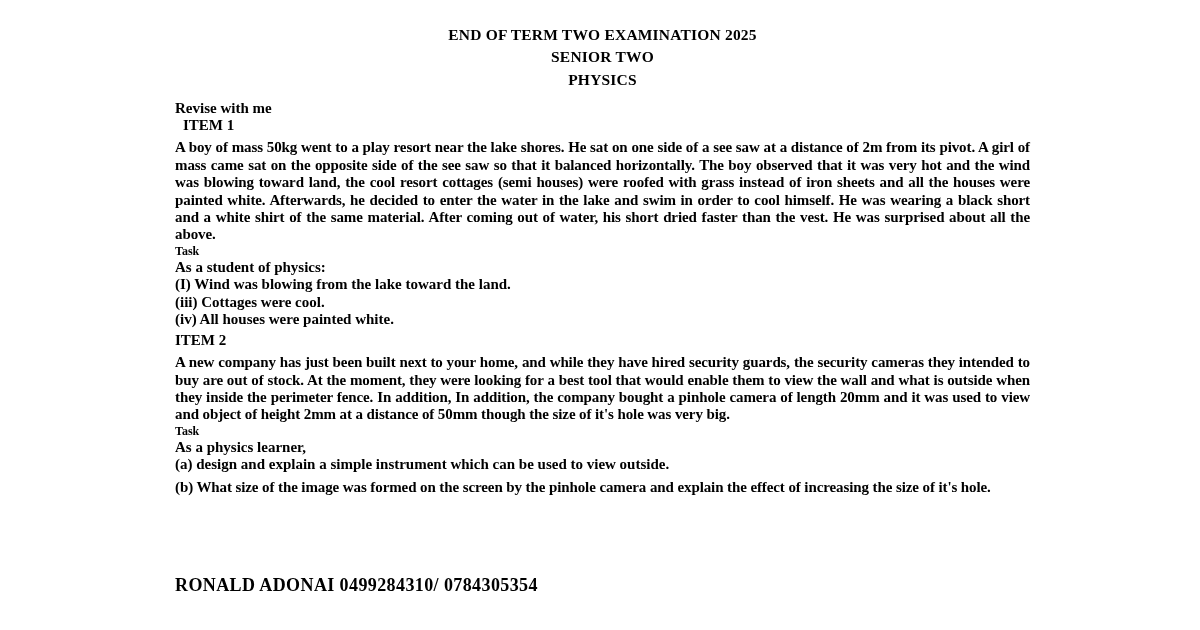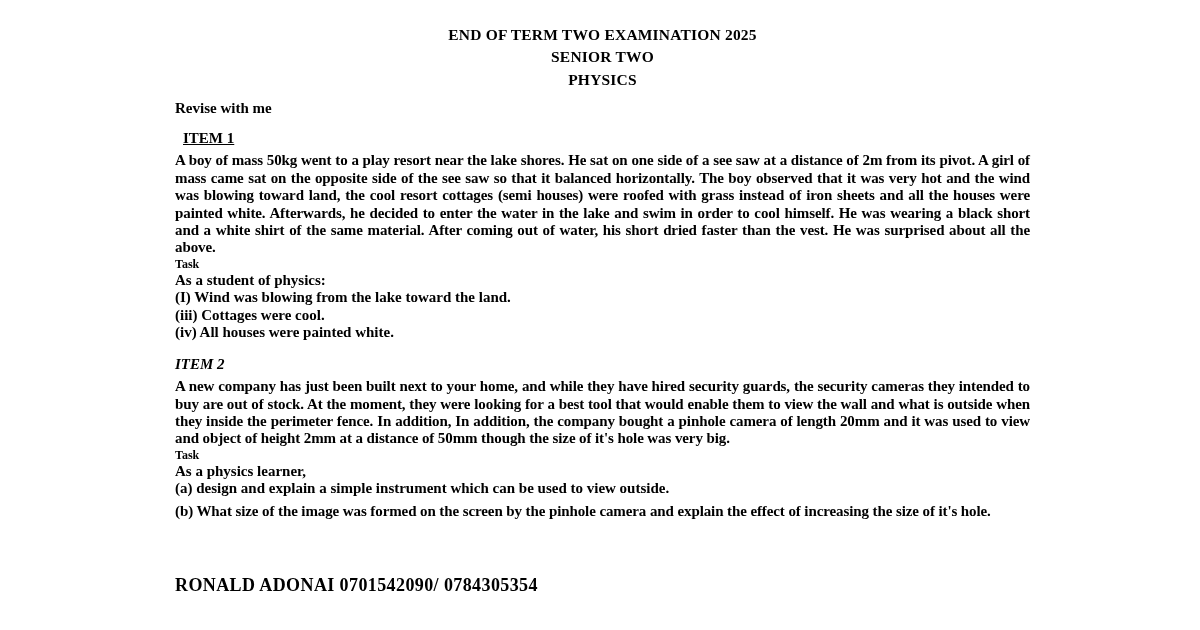--- a/index.html
+++ b/index.html
@@ -46,29 +46,26 @@
   }
   .revise {
     margin-top: 9px;
     font-weight: bold;
     font-size: 15px;
     text-align: left;
   }
   .item-heading {
     font-weight: bold;
     font-size: 15px;
-    text-decoration: underline;
-    margin-top: 13px;
     margin-left: 8px;
   }
   .item-heading.plain {
     text-decoration: none;
     margin-left: 0;
-    margin-top: 15px;
-    font-style: italic;
+    margin-top: 4px;
   }
   .para {
     font-size: 15px;
     line-height: 1.16;
     text-align: justify;
     text-justify: inter-word;
     margin-top: 5px;
     font-weight: bold;
     letter-spacing: -0.1px;
   }
@@ -123,16 +120,16 @@
 
       <div class="para">A new company has just been built next to your home, and while they have hired security guards, the security cameras they intended to buy are out of stock. At the moment, they were looking for a best tool that would enable them to view the wall and what is outside when they inside the perimeter fence. In addition, In addition, the company bought a pinhole camera of length 20mm and it was used to view and object of height 2mm at a distance of 50mm though the size of it's hole was very big.</div>
 
       <div class="sub-heading">Task</div>
       <div class="line">As a physics learner,</div>
       <div class="line">(a) design and explain a simple instrument which can be used to view outside.</div>
       <div class="para">(b) What size of the image was formed on the screen by the pinhole camera and explain the effect of increasing the size of it's hole.</div>
 
     </div>
 
-    <div class="footer">RONALD ADONAI   0701542090/ 0784305354</div>
+    <div class="footer">RONALD ADONAI   0499284310/ 0784305354</div>
 
   </div>
 </div>
 
 </body></html>

